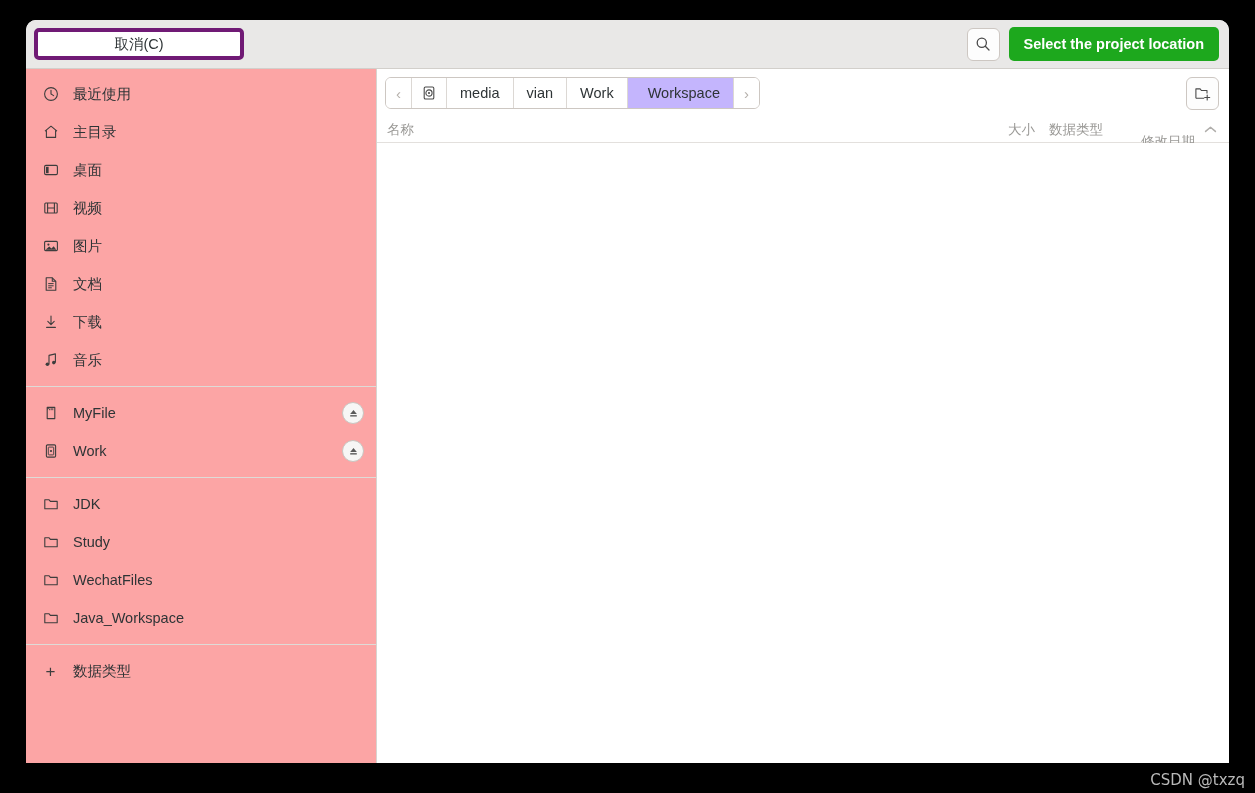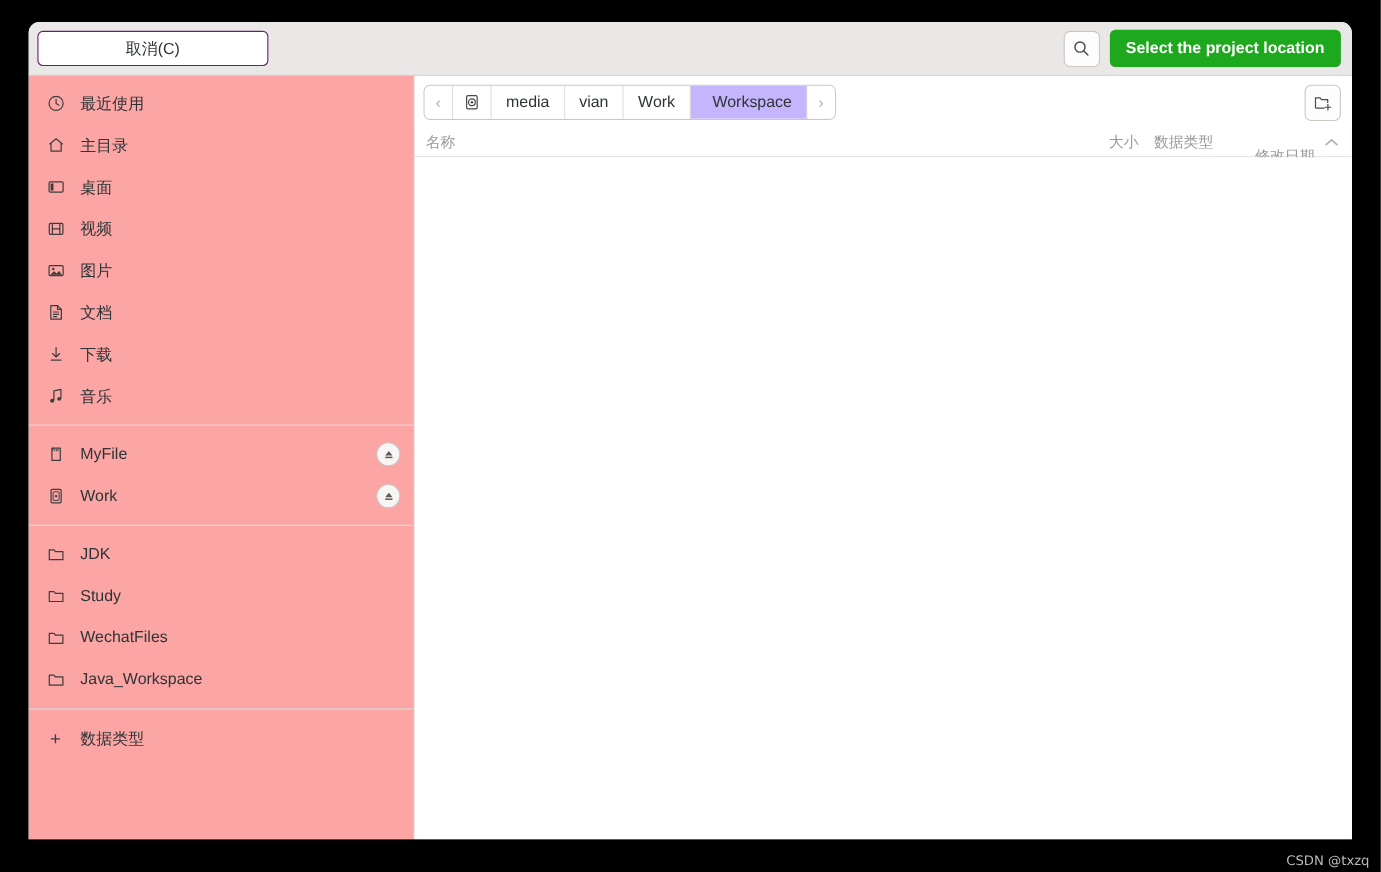--- a/index.html
+++ b/index.html
@@ -29,21 +29,21 @@
     background: #e9e8e7;
     border-bottom: 1px solid #d2cfcb;
     display: flex;
     align-items: center;
     justify-content: space-between;
     padding: 0 10px 0 8px;
   }
   #cancel-btn {
     width: 210px; height: 32px;
     background: #ffffff;
-    border: 1px solid #701a75;
+    border: 4px solid #701a75;
     border-radius: 5px;
     font-size: 14.5px;
     color: #2e3436;
     cursor: pointer;
     font-family: "Liberation Sans", "DejaVu Sans", sans-serif;
     text-align: center;
   }
   #header-right { display: flex; align-items: center; gap: 9px; }
   #search-btn {
     width: 33px; height: 33px;
@@ -167,21 +167,21 @@
   .col-size { width: 62px; text-align: right; cursor: pointer; }
   .col-type { width: 82px; text-align: center; cursor: pointer; }
   .col-date { width: 78px; text-align: right; cursor: pointer; margin-top: 24px; }
   .col-sort { width: 30px; display: flex; align-items: center; justify-content: center; }
 
   #file-list { flex: 1; background: #ffffff; }
 
   #watermark {
     position: absolute;
     right: 10px; bottom: 4px;
-    font-size: 12px;
+    font-size: 15px;
     color: #b9b9b9;
     font-family: "DejaVu Sans", sans-serif;
     text-align: center;
   }
 </style>
 </head>
 <body>
 
 <div id="window">
 

